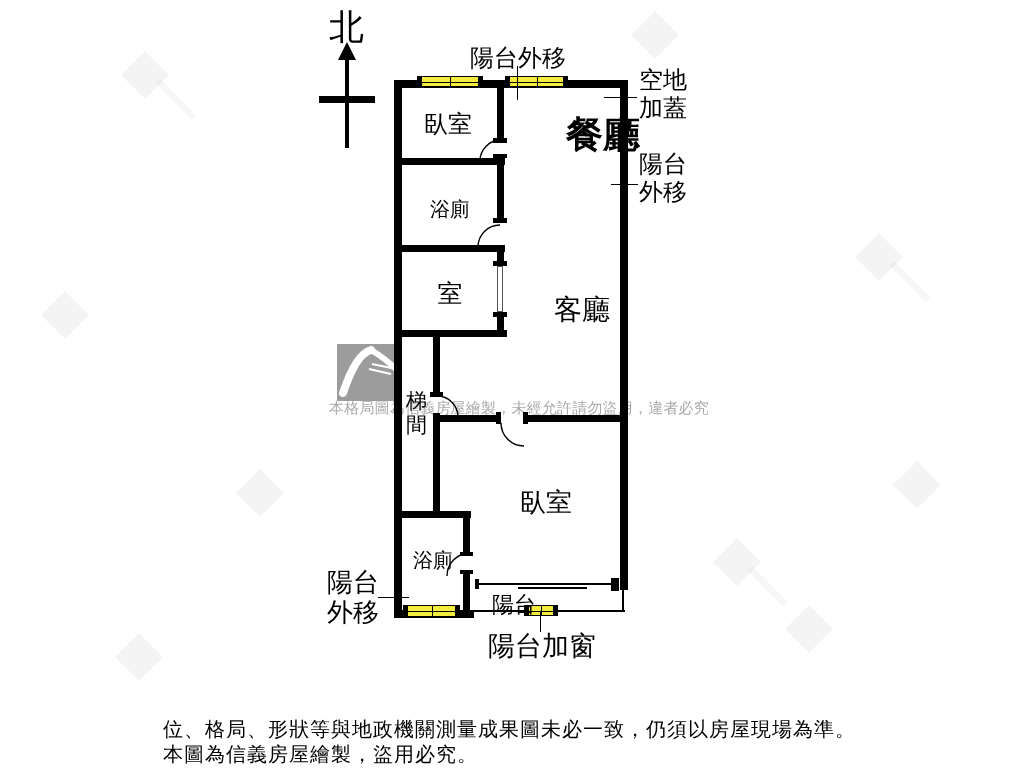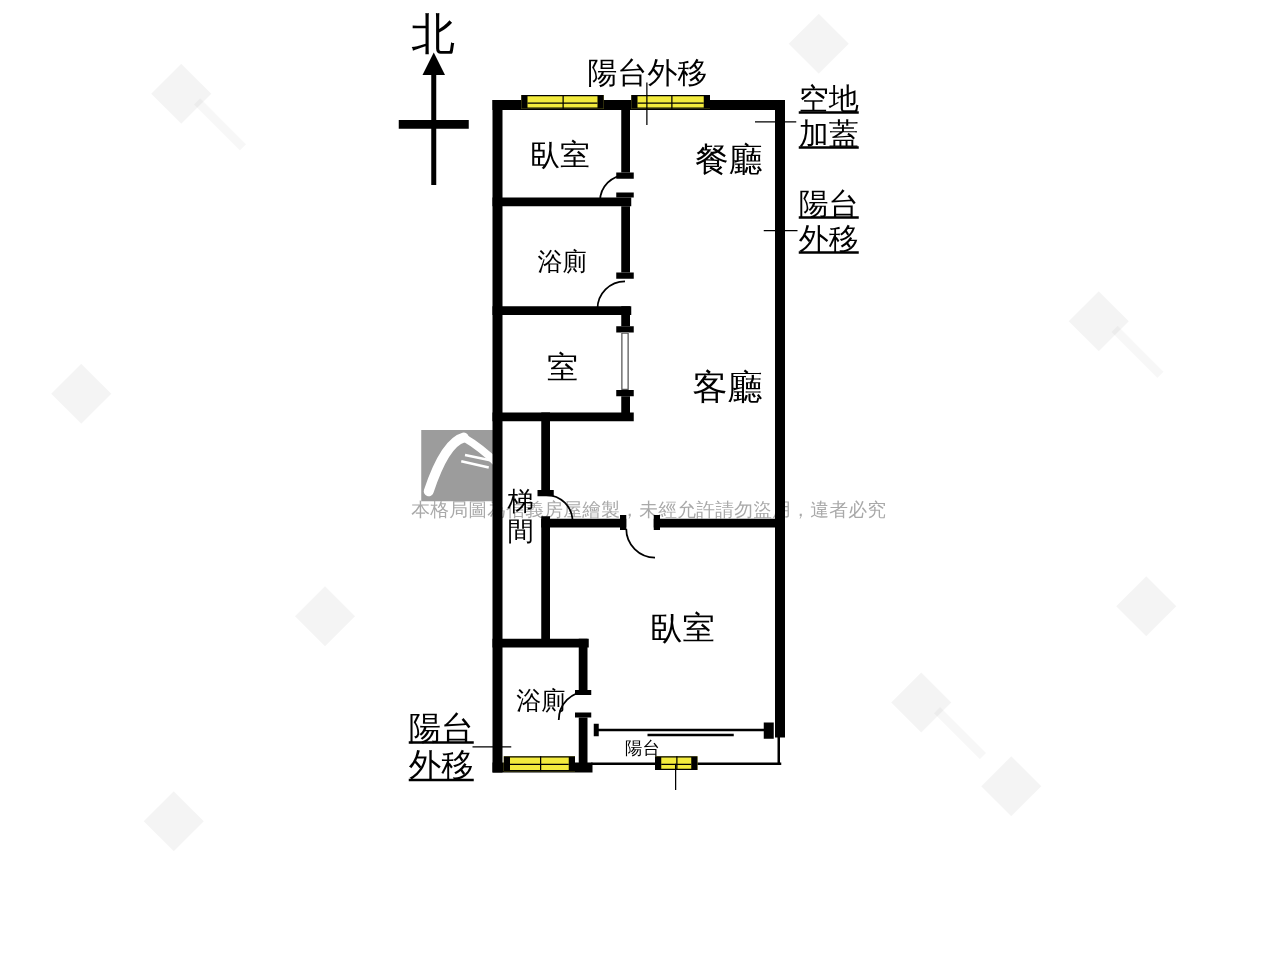--- a/index.html
+++ b/index.html
@@ -17,21 +17,21 @@
   .w{position:absolute;background:#000;}
   .ld{position:absolute;background:#000;}
   .thin{position:absolute;background:#000;}
   .win{position:absolute;background:#f3eb3d;border:1px solid #000;border-left:5px solid #000;
        border-right:5px solid #000;box-sizing:border-box;}
   .win::before{content:"";position:absolute;left:0;right:0;top:50%;height:1px;background:#000;}
   .win::after{content:"";position:absolute;top:-1px;bottom:-1px;left:50%;width:1px;background:#000;}
   .winv{position:absolute;background:#fff;border:1px solid #555;box-sizing:border-box;}
   .lbl{position:absolute;color:#000;white-space:nowrap;font-weight:500;}
   .lbl.c{text-align:center;}
-  .wrap2{white-space:normal;word-break:break-all;line-height:1.17;text-decoration:underline;}
+  .wrap2{white-space:normal;word-break:break-all;line-height:1.17;}
   .vert{white-space:normal;word-break:break-all;line-height:1.12;}
   svg.overlay{position:absolute;left:0;top:0;pointer-events:none;}
   
   .nhead{position:absolute;width:0;height:0;border-left:9px solid transparent;
          border-right:9px solid transparent;border-bottom:18px solid #000;}
   
   .disc{position:absolute;left:163px;font-size:20px;letter-spacing:1px;color:#000;white-space:nowrap;}
 </style>
 </head>
 <body>
@@ -122,28 +122,31 @@
     <path d="M447,576 A23,23 0 0 1 470,553" stroke="#000" stroke-width="1.4" fill="none"></path>
   </svg>
 
   <div class="ld" style="left:517px;top:66px;width:1px;height:34px;"></div>
   <div class="ld" style="left:604px;top:97px;width:33px;height:1px;"></div>
   <div class="ld" style="left:611px;top:184px;width:27px;height:1px;"></div>
   <div class="ld" style="left:378px;top:597px;width:31px;height:1px;"></div>
   <div class="ld" style="left:540px;top:611px;width:1px;height:21px;"></div>
 
   <div class="lbl c" style="left:408px;top:108px;width:80px;font-size:24px;">臥室</div>
-  <div class="lbl c" style="left:543px;top:110px;width:80px;font-size:27px;">餐廳</div>
+  <div class="lbl c" style="left:563px;top:110px;width:80px;font-size:37px;font-weight:bold;">餐廳</div>
   <div class="lbl c" style="left:410px;top:196px;width:80px;font-size:20px;">浴廁</div>
   <div class="lbl c" style="left:410px;top:277px;width:80px;font-size:25px;">室</div>
   <div class="lbl c" style="left:542px;top:291px;width:80px;font-size:28px;">客廳</div>
   <div class="lbl vert" style="left:406px;top:390px;width:24px;font-size:21px;">梯間</div>
   <div class="lbl c" style="left:506px;top:485px;width:80px;font-size:26px;">臥室</div>
   <div class="lbl c" style="left:393px;top:547px;width:80px;font-size:20px;">浴廁</div>
-  <div class="lbl c" style="left:474px;top:590px;width:80px;font-size:14px;">陽台</div>
+  <div class="lbl c" style="left:474px;top:590px;width:80px;font-size:22px;">陽台</div>
 
   <div class="lbl c" style="left:458px;top:42px;width:120px;font-size:24px;">陽台外移</div>
   <div class="lbl wrap2" style="left:639px;top:66px;width:52px;font-size:24px;">空地加蓋</div>
   <div class="lbl wrap2" style="left:639px;top:150px;width:52px;font-size:24px;">陽台外移</div>
   <div class="lbl wrap2" style="left:327px;top:568px;width:56px;font-size:26px;">陽台外移</div>
+  <div class="lbl" style="left:488px;top:628px;font-size:27px;">陽台加窗</div>
 
+  <div class="disc" style="top:716px;">位、格局、形狀等與地政機關測量成果圖未必一致，仍須以房屋現場為準。</div>
+  <div class="disc" style="top:741px;">本圖為信義房屋繪製，盜用必究。</div>
 
 </div>
 
 </body></html>

